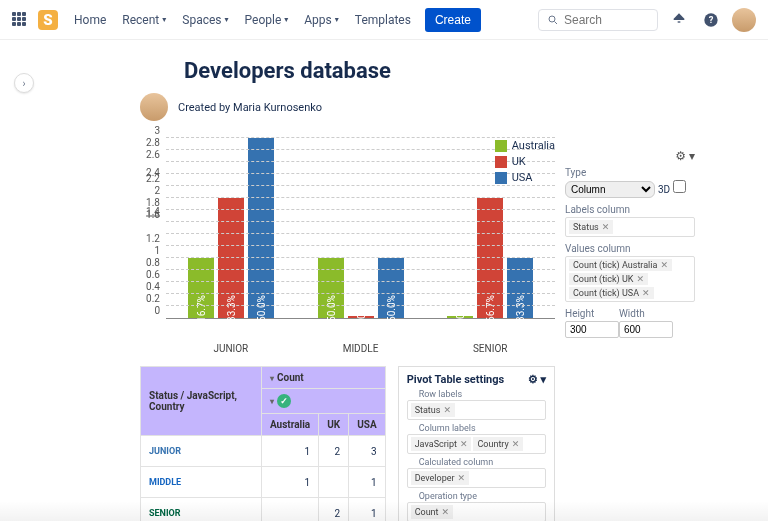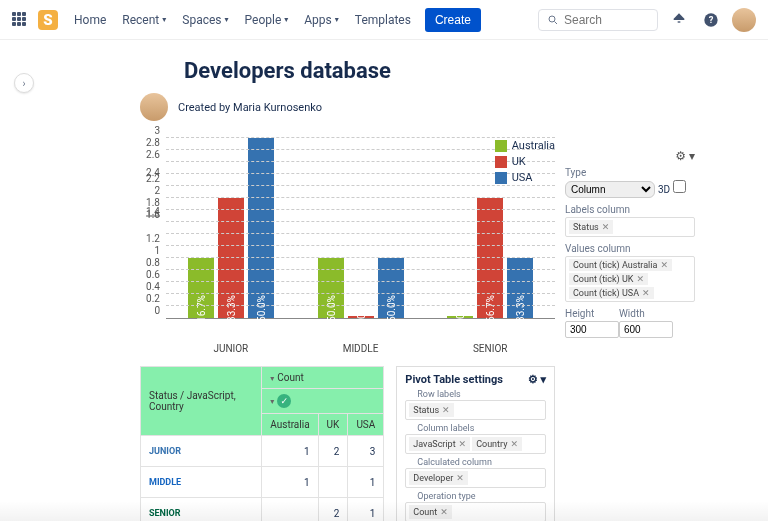--- a/index.html
+++ b/index.html
@@ -61,21 +61,21 @@
   .tag { background:#f1f1f1; border-radius:0; padding:1px 4px; font-size:9px; color:#444; display:inline-flex; align-items:center; gap:3px; white-space:nowrap; }
   .tag .x { color:#888; cursor:pointer; }
   .gear-row { text-align:right; margin-bottom:4px; }
   .gear-row .g { font-size:12px; color:#555; cursor:pointer; }
   .hw-row { display:flex; }
   
   
   .lower { display:flex; gap:12px; margin-top:12px; }
   .ptable { border:1px solid #ddd; font-size:10px; border-collapse:collapse; }
   .ptable th, .ptable td { border:1px solid #e2e2e2; padding:5px 8px; text-align:left; }
-  .ptable th { background:#86efac; font-weight:400; color:#333; }
+  .ptable th { background:#c4b5fd; font-weight:700; color:#333; }
   .ptable .num { text-align:right; }
   .row-jr { color:#3572B0; font-weight:700; font-size:9px; }
   .row-mid { color:#1565C0; font-weight:700; font-size:9px; }
   .row-sr { color:#006644; font-weight:700; font-size:9px; }
   .tick-mark { display:inline-flex; width:14px; height:14px; background:#36B37E; border-radius:50%; align-items:center; justify-content:center; color:#fff; font-size:9px; }
   .caret-s { font-size:8px; color:#666; margin-right:3px; }
   
   .pivot-settings { border:1px solid #ddd; padding:6px 8px; width:170px; font-size:10px; }
   .pivot-settings .hdr { display:flex; justify-content:space-between; align-items:center; font-weight:700; color:#172B4D; margin-bottom:3px; font-size:11px; }
   .pivot-settings .section-lbl { color:#6B778C; font-size:9px; margin:3px 12px 1px; }

